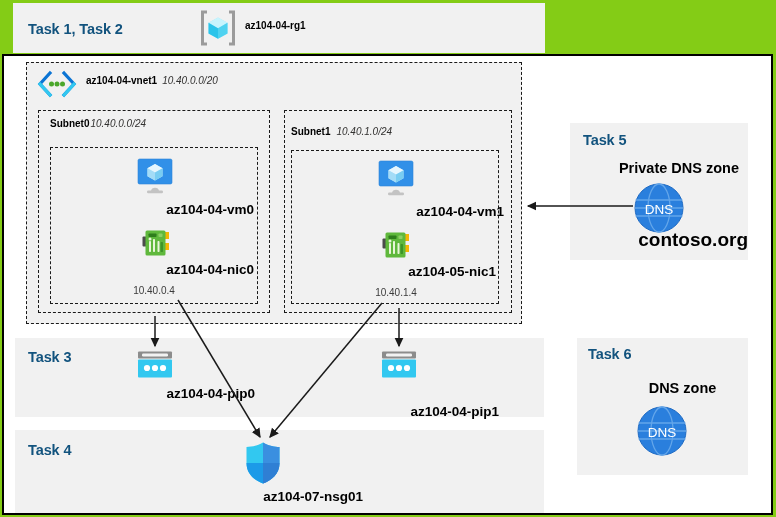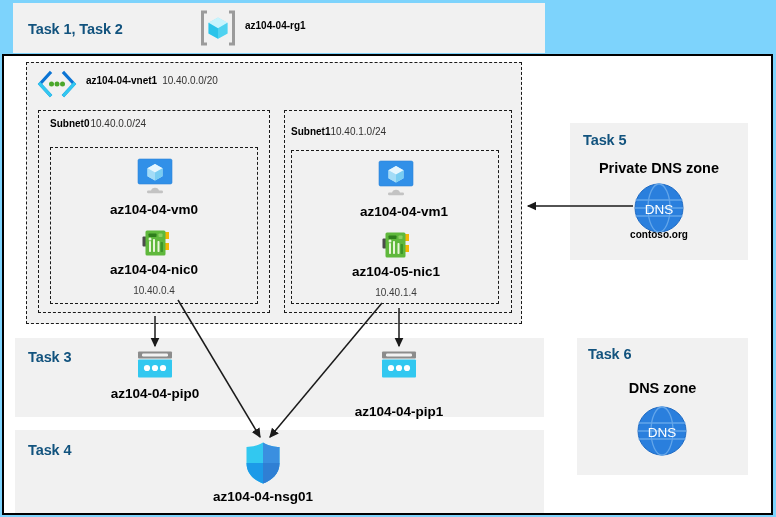--- a/index.html
+++ b/index.html
@@ -7,21 +7,21 @@
     padding: 0;
     background: #ffffff;
   }
   body {
     font-family: "Liberation Sans", sans-serif;
   }
   #canvas {
     position: relative;
     width: 776px;
     height: 517px;
-    background: #7dd3fc;
+    background: #84cc16;
     overflow: hidden;
   }
   .abs { position: absolute; }
 
   
   .gray-band {
     background: #f1f1f1;
   }
   .rg-outer {
     border: 2px solid #000000;
@@ -46,42 +46,43 @@
     font-size: 14.5px;
     letter-spacing: -0.1px;
     white-space: nowrap;
   }
   .res-title {
     color: #000000;
     font-size: 10px;
     white-space: nowrap;
   }
   .res-title b { font-weight: bold; }
-  .res-title .cidr { font-weight: normal; color: #323130; }
+  .res-title .cidr { font-weight: normal; color: #323130; font-style: italic; }
 
   .node-label {
     color: #000000;
     font-weight: bold;
     font-size: 13.5px;
-    text-align: center;
+    text-align: right;
     white-space: nowrap;
   }
   .node-sub {
     color: #3b3b3b;
     font-weight: normal;
     font-size: 10px;
     text-align: center;
     white-space: nowrap;
   }
   .zone-heading {
     color: #000000;
     font-weight: bold;
     font-size: 14.5px;
     text-align: center;
     white-space: nowrap;
+    padding-left: 20px;
   }
 
   svg { display: block; overflow: visible; }
   .arrow-layer {
     position: absolute;
     left: 0; top: 0;
     width: 776px; height: 517px;
     pointer-events: none;
   }
 </style>
@@ -162,21 +163,21 @@
       <rect x="16.5" y="13" width="2" height="11" rx="0.7" fill="#e8f5d8"></rect>
       <circle cx="9" cy="11" r="1.5" fill="#e8f5d8"></circle>
       <rect x="19.5" y="14" width="2.5" height="10" rx="0.7" fill="#3e9428"></rect>
     </svg>
   </div>
   <div class="abs node-label" style="left:54px; top:262px; width:200px;">az104-04-nic0</div>
   <div class="abs node-sub" style="left:54px; top:285px; width:200px;">10.40.0.4</div>
 
   <div class="abs dashed-box" style="left:284px; top:110px; width:228px; height:203px;"></div>
   <div class="abs res-title" style="left:291px; top:126px;">
-    <b>Subnet1</b><span class="cidr" style="margin-left:0;">10.40.1.0/24</span>
+    <b>Subnet1</b><span class="cidr" style="margin-left:6px;">10.40.1.0/24</span>
   </div>
   <div class="abs dashed-inner" style="left:291px; top:150px; width:208px; height:154px;"></div>
 
   <div class="abs" style="left:377px; top:160px; width:38px; height:36px;">
     <svg width="38" height="36" viewBox="0 0 38 36">
       <rect x="2" y="1" width="34" height="25" rx="1.6" fill="#3190e8"></rect>
       <rect x="2" y="1" width="34" height="25" rx="1.6" fill="none" stroke="#2b85d8" stroke-width="0.6"></rect>
       <polygon points="19,6 26.5,10.2 26.5,18.2 19,22.4 11.5,18.2 11.5,10.2" fill="#c5eafb"></polygon>
       <polygon points="19,6 26.5,10.2 19,14.4 11.5,10.2" fill="#e6f6fe"></polygon>
       <polygon points="19,14.4 26.5,10.2 26.5,18.2 19,22.4" fill="#79cdf2"></polygon>
@@ -236,38 +237,38 @@
   <div class="abs task-label" style="left:28px; top:442px;">Task 4</div>
 
   <div class="abs" style="left:244px; top:441px; width:38px; height:44px;">
     <svg width="38" height="44" viewBox="0 0 38 44">
       <path d="M19 1.5 C13 5 7 6 2.5 6 L2.5 22 C2.5 33 10.5 39.5 19 42.5 C27.5 39.5 35.5 33 35.5 22 L35.5 6 C31 6 25 5 19 1.5 Z" fill="#32c8f0"></path>
       <path d="M19 1.5 C25 5 31 6 35.5 6 L35.5 22 C35.5 33 27.5 39.5 19 42.5 Z" fill="#3a8fe0"></path>
       <path d="M2.5 22 C2.5 33 10.5 39.5 19 42.5 L19 22 Z" fill="#1c9ae8"></path>
       <path d="M19 22 L19 42.5 C27.5 39.5 35.5 33 35.5 22 Z" fill="#2f7fd4"></path>
     </svg>
   </div>
-  <div class="abs node-label" style="left:163px; top:489px; width:200px;">az104-04-nsg01</div>
+  <div class="abs node-label" style="left:163px; top:489px; width:200px;">az104-07-nsg01</div>
 
   <div class="abs gray-band" style="left:570px; top:123px; width:178px; height:137px;"></div>
   <div class="abs task-label" style="left:583px; top:132px;">Task 5</div>
   <div class="abs zone-heading" style="left:570px; top:160px; width:178px;">Private DNS zone</div>
 
   <div class="abs" style="left:633px; top:182px; width:52px; height:52px;">
     <svg width="52" height="52" viewBox="0 0 52 52">
       <circle cx="26" cy="26" r="24" fill="#2a7fdd"></circle>
       <circle cx="26" cy="26" r="24" fill="none" stroke="#1f6bc4" stroke-width="1"></circle>
       <ellipse cx="26" cy="26" rx="11" ry="24" fill="none" stroke="#63a6ea" stroke-width="1.3"></ellipse>
       <line x1="2.6" y1="18" x2="49.4" y2="18" stroke="#63a6ea" stroke-width="1.3"></line>
       <line x1="2.6" y1="34" x2="49.4" y2="34" stroke="#63a6ea" stroke-width="1.3"></line>
       <line x1="2" y1="26" x2="50" y2="26" stroke="#63a6ea" stroke-width="1.3"></line>
       <text x="26" y="31.5" text-anchor="middle" font-family="Liberation Sans, sans-serif" font-size="13.5" fill="#ffffff">DNS</text>
     </svg>
   </div>
-  <div class="abs node-label" style="left:570px; top:229px; width:178px; font-size:10px;">contoso.org</div>
+  <div class="abs node-label" style="left:570px; top:229px; width:178px; font-size:19px;">contoso.org</div>
 
   <div class="abs gray-band" style="left:577px; top:338px; width:171px; height:137px;"></div>
   <div class="abs task-label" style="left:588px; top:346px;">Task 6</div>
   <div class="abs zone-heading" style="left:577px; top:380px; width:171px;">DNS zone</div>
 
   <div class="abs" style="left:636px; top:405px; width:52px; height:52px;">
     <svg width="52" height="52" viewBox="0 0 52 52">
       <circle cx="26" cy="26" r="24" fill="#2a7fdd"></circle>
       <circle cx="26" cy="26" r="24" fill="none" stroke="#1f6bc4" stroke-width="1"></circle>
       <ellipse cx="26" cy="26" rx="11" ry="24" fill="none" stroke="#63a6ea" stroke-width="1.3"></ellipse>

